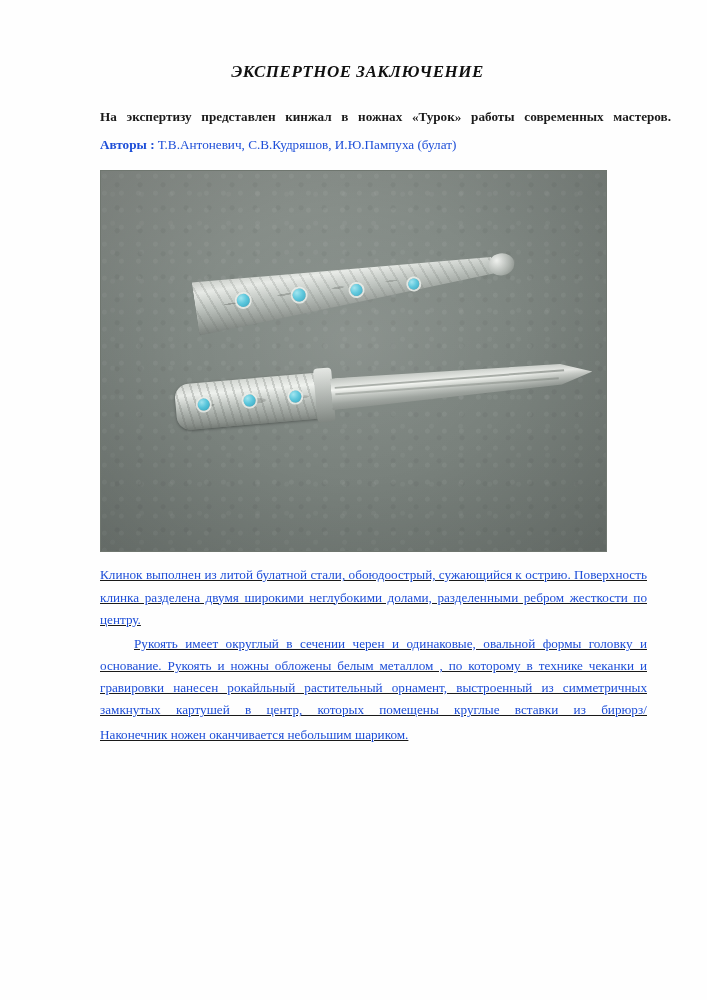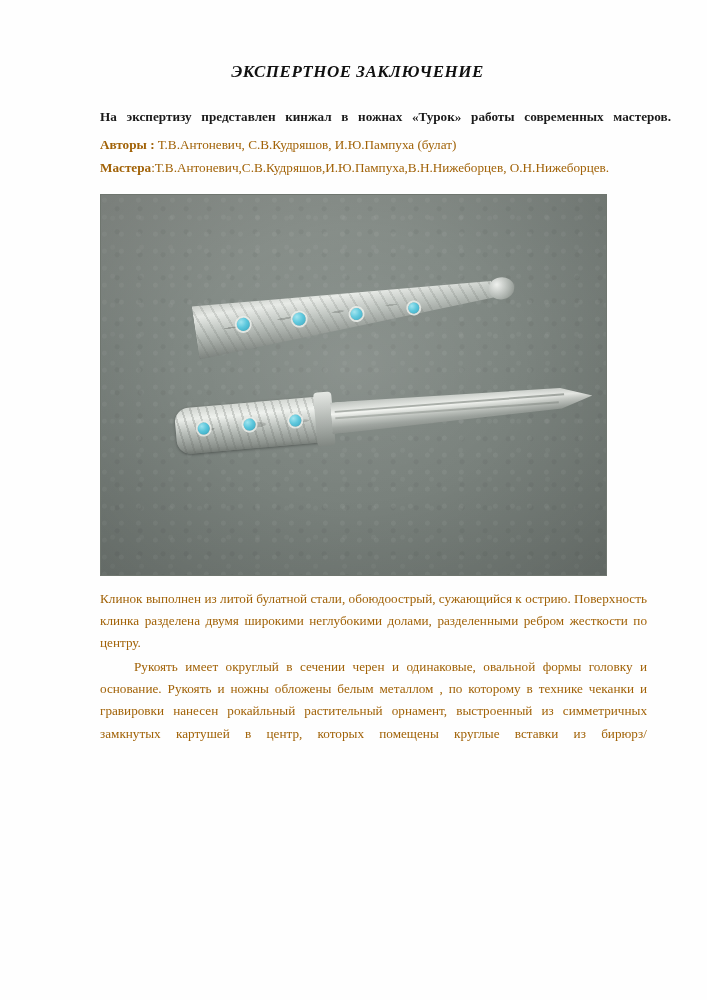--- a/index.html
+++ b/index.html
@@ -31,21 +31,21 @@
     color: #111;
   }
   .body-block {
     margin: 24px 36px 0 100px;
   }
   .para {
     font-size: 13.2px;
     line-height: 1.68;
     margin: 0 0 1px 0;
     text-align: justify;
-    color: #a16207;
+    color: #1d4ed8;
   }
   .para.just-full {
     text-align: justify;
     text-align-last: justify;
   }
   .lbl {
     font-weight: bold;
   }
   .intro {
     font-weight: bold;
@@ -203,20 +203,21 @@
     left: 160px;
     top: 28px;
     width: 224px;
     height: 2px;
     background: rgba(120,126,120,0.45);
     transform: rotate(0.9deg);
   }
 
   .caption-block {
     margin: 12px 60px 0 100px;
+    text-decoration: underline;
   }
   .caption-block .para {
     margin-bottom: 2px;
   }
   .indent {
     text-indent: 34px;
   }
   .last-line {
     text-align: left;
     text-align-last: left;
@@ -232,23 +233,20 @@
   <div class="body-block">
 
     <p class="intro">
       <span class="spread">На экспертизу представлен кинжал в ножнах «Турок» работы современных мастеров.</span>
     </p>
 
     <p class="para">
       <span class="lbl">Авторы :</span><span> Т.В.Антоневич, С.В.Кудряшов, И.Ю.Пампуха (булат)</span>
     </p>
 
-    <p class="para">
-      <span class="lbl">Мастера</span><span>:Т.В.Антоневич,С.В.Кудряшов,И.Ю.Пампуха,В.Н.Нижеборцев, О.Н.Нижеборцев.</span>
-    </p>
 
 
 
   </div>
 
   <div class="photo-wrap">
     <div class="photo">
       <div class="grain"></div>
 
       <div class="scabbard">
@@ -274,15 +272,16 @@
         <div class="turq" style="left:114px; top:20px; width:12px; height:12px;"></div>
       </div>
 
       <div class="vignette"></div>
     </div>
   </div>
 
   <div class="caption-block">
     <p class="para just-full">Клинок выполнен из литой булатной стали, обоюдоострый, сужающийся к острию. Поверхность клинка разделена двумя широкими неглубокими долами, разделенными ребром жесткости по центру.</p>
     <p class="para just-full indent">Рукоять имеет округлый в сечении черен и одинаковые, овальной формы головку и основание.  Рукоять и ножны  обложены белым  металлом , по которому в технике чеканки и  гравировки нанесен  рокайльный растительный орнамент, выстроенный из симметричных замкнутых картушей в центр, которых помещены круглые  вставки из бирюрз/</p>
+    <p class="para last-line"> Наконечник ножен оканчивается небольшим шариком.</p>
   </div>
 
 </div>
 
 </body></html>

